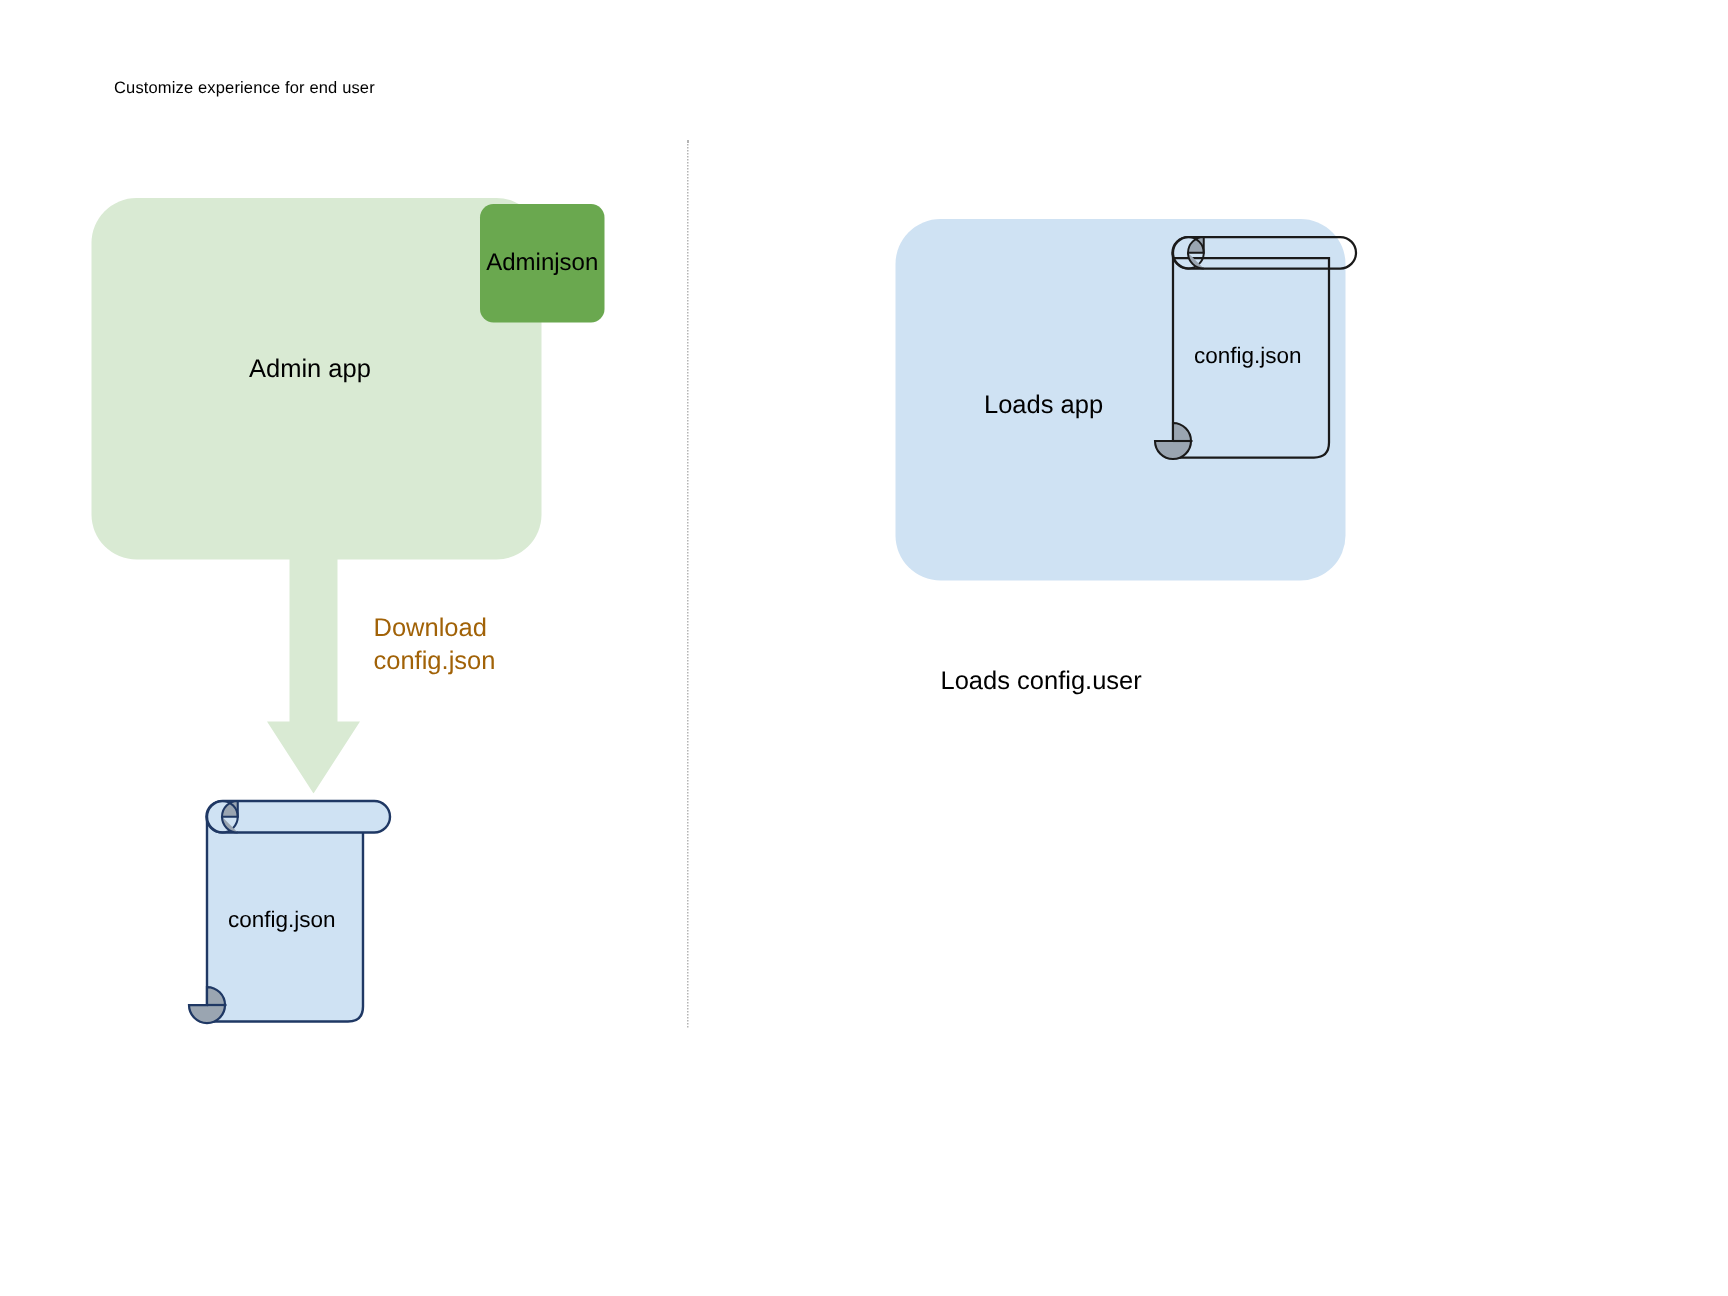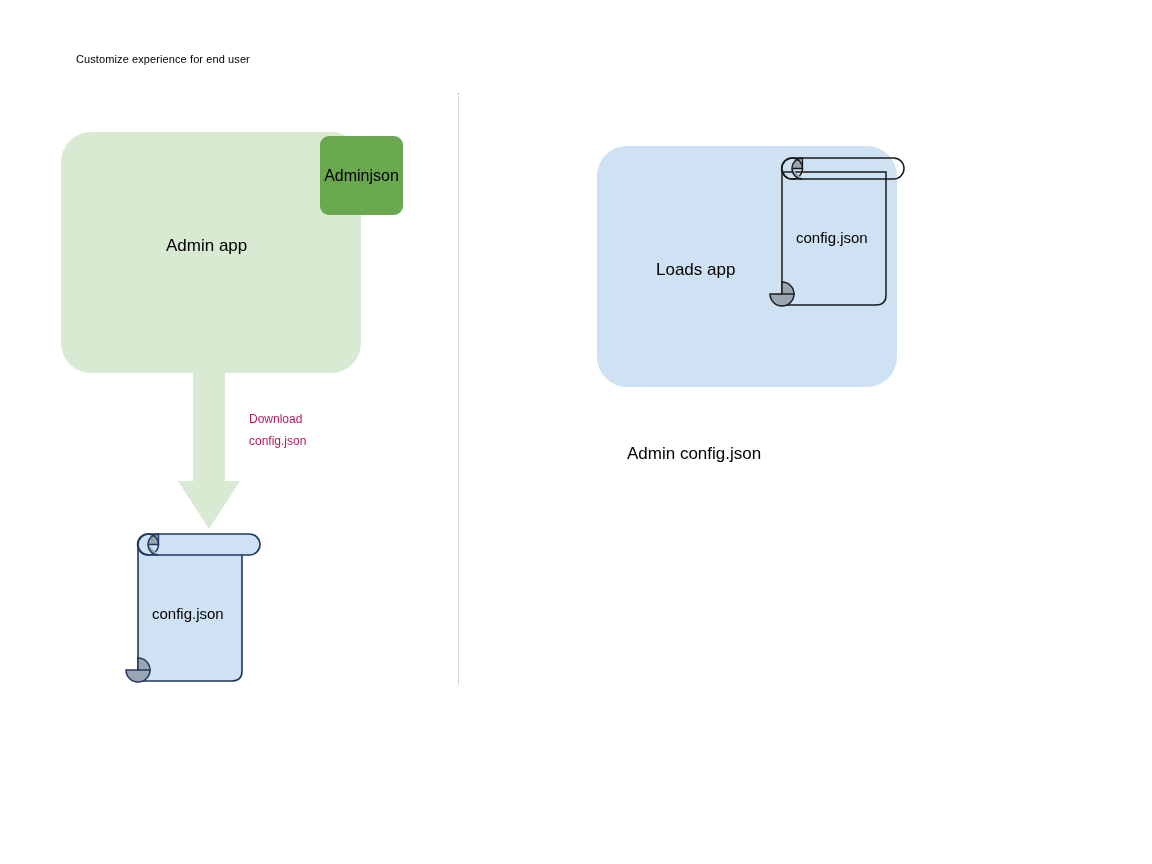--- a/index.html
+++ b/index.html
@@ -99,23 +99,23 @@
   
   #download-arrow {
     position: absolute;
     left: 178px;
     top: 371px;
     width: 62px;
     height: 158px;
   }
   .arrow-label {
     position: absolute;
-    font-size: 12px;
+    font-size: 17px;
     line-height: 22px;
-    color: #be185d;
+    color: #a16207;
     white-space: nowrap;
   }
   #download-arrow-label { left: 249px; top: 408px; }
 
   
   .scroll-doc { position: absolute; }
   #config-doc-left {
     left: 118px;
     top: 526px;
     width: 150px;
@@ -201,15 +201,15 @@
     <rect x="20" y="8" width="122" height="21" rx="10.5" ry="10.5" fill="none" stroke="#1a1a1a" stroke-width="1.5"></rect>
     <path d="M30,18.5 a10.5,10.5 0 0,1 10.5,-10.5 L40.5,18.5 Z" fill="#9aa5b1" stroke="#1a1a1a" stroke-width="1.3"></path>
     <circle cx="30" cy="18.5" r="10.5" fill="none" stroke="#1a1a1a" stroke-width="1.3"></circle>
     <path d="M30,18.5 a10.5,10.5 0 0,0 10.5,10.5" fill="#9aa5b1" stroke="#1a1a1a" stroke-width="1.3"></path>
     <path d="M20,144 m-12,0 a12,12 0 1,0 12,-12 L20,144 Z" fill="#9aa5b1" stroke="#1a1a1a" stroke-width="1.4"></path>
     <line x1="20" y1="144" x2="33" y2="144" stroke="#1a1a1a" stroke-width="1.4"></line>
   </svg>
 
   <div class="doc-label" id="config-doc-right-label">config.json</div>
 
-  <div id="loads-caption">Admin config.json</div>
+  <div id="loads-caption">Loads config.user</div>
 
 </div>
 
 </body></html>

